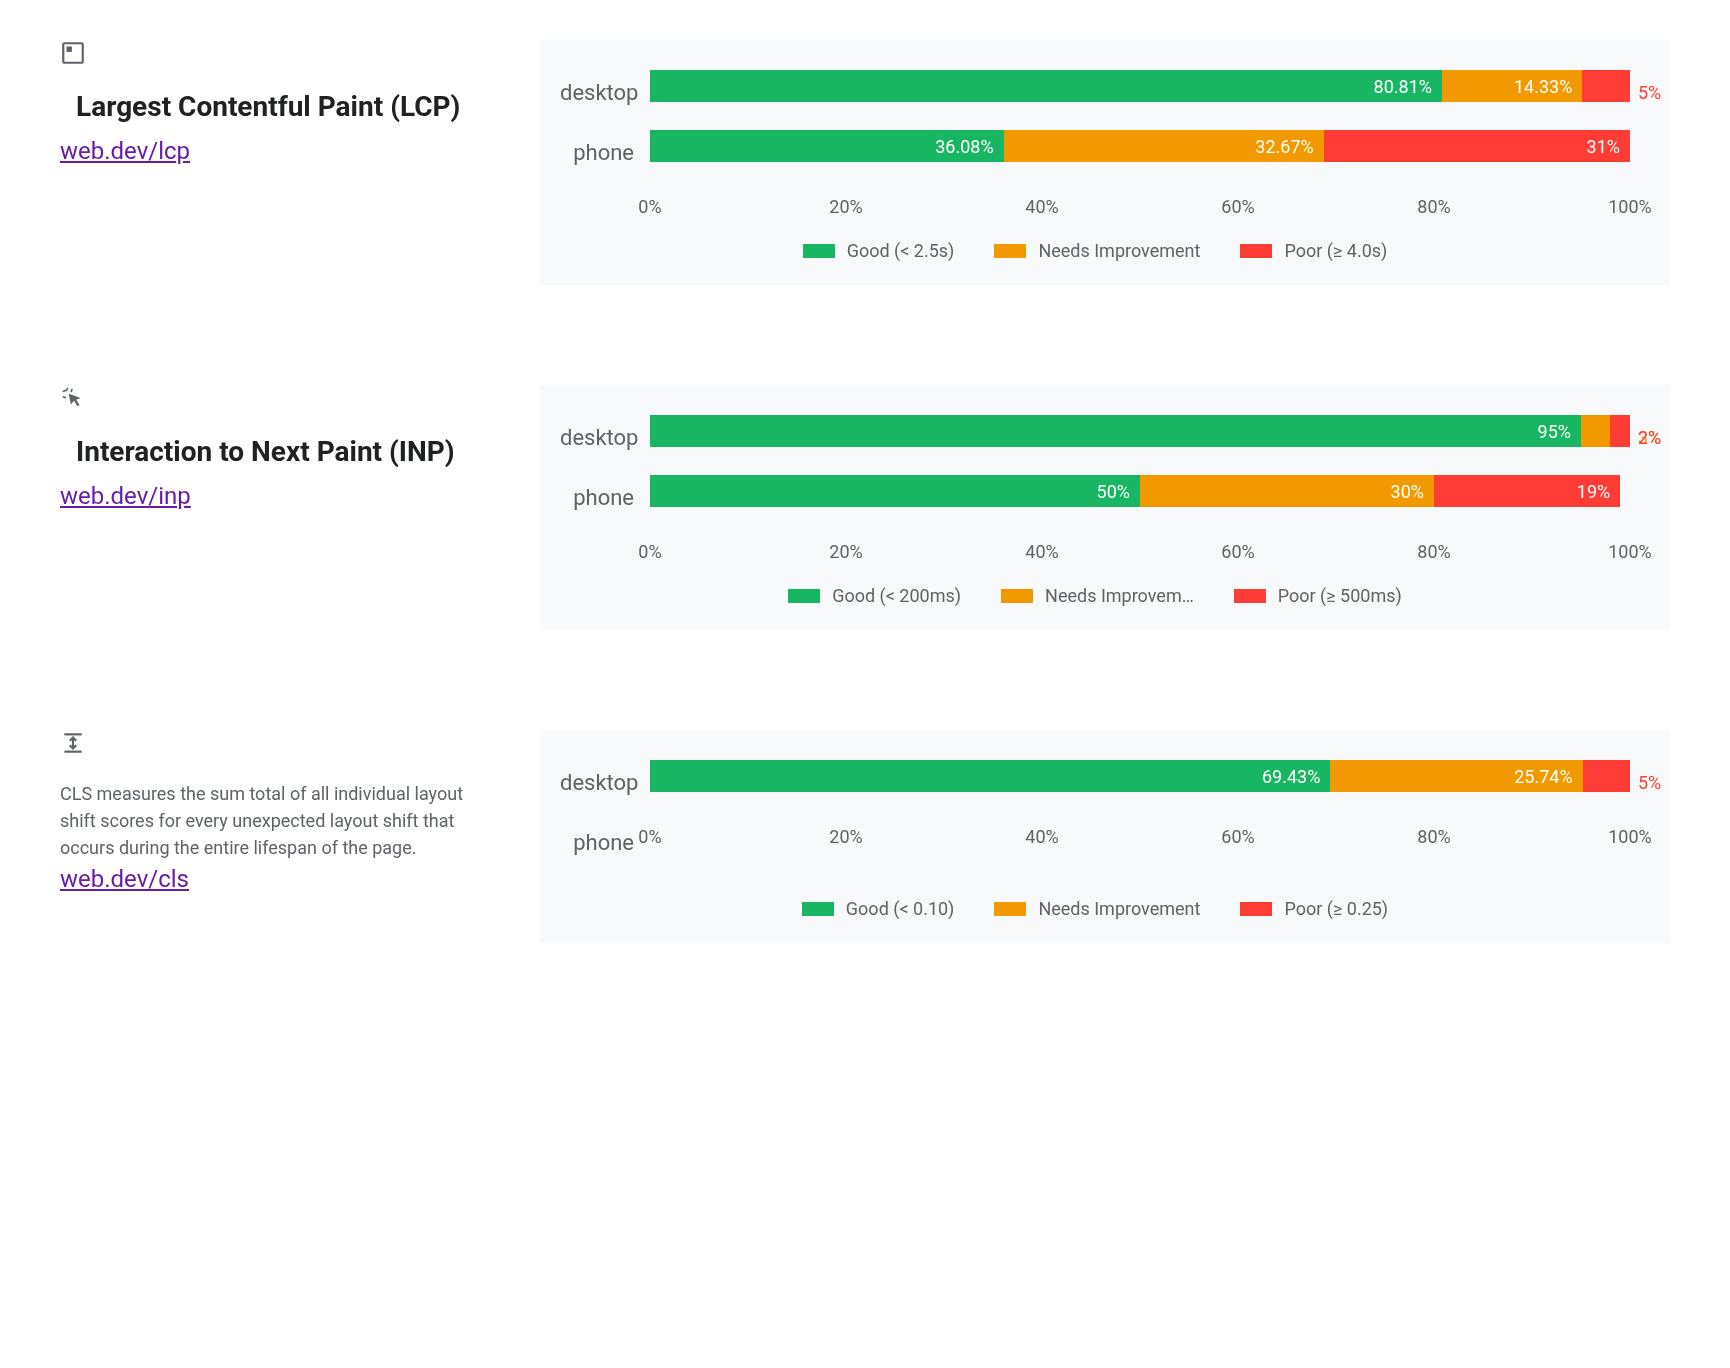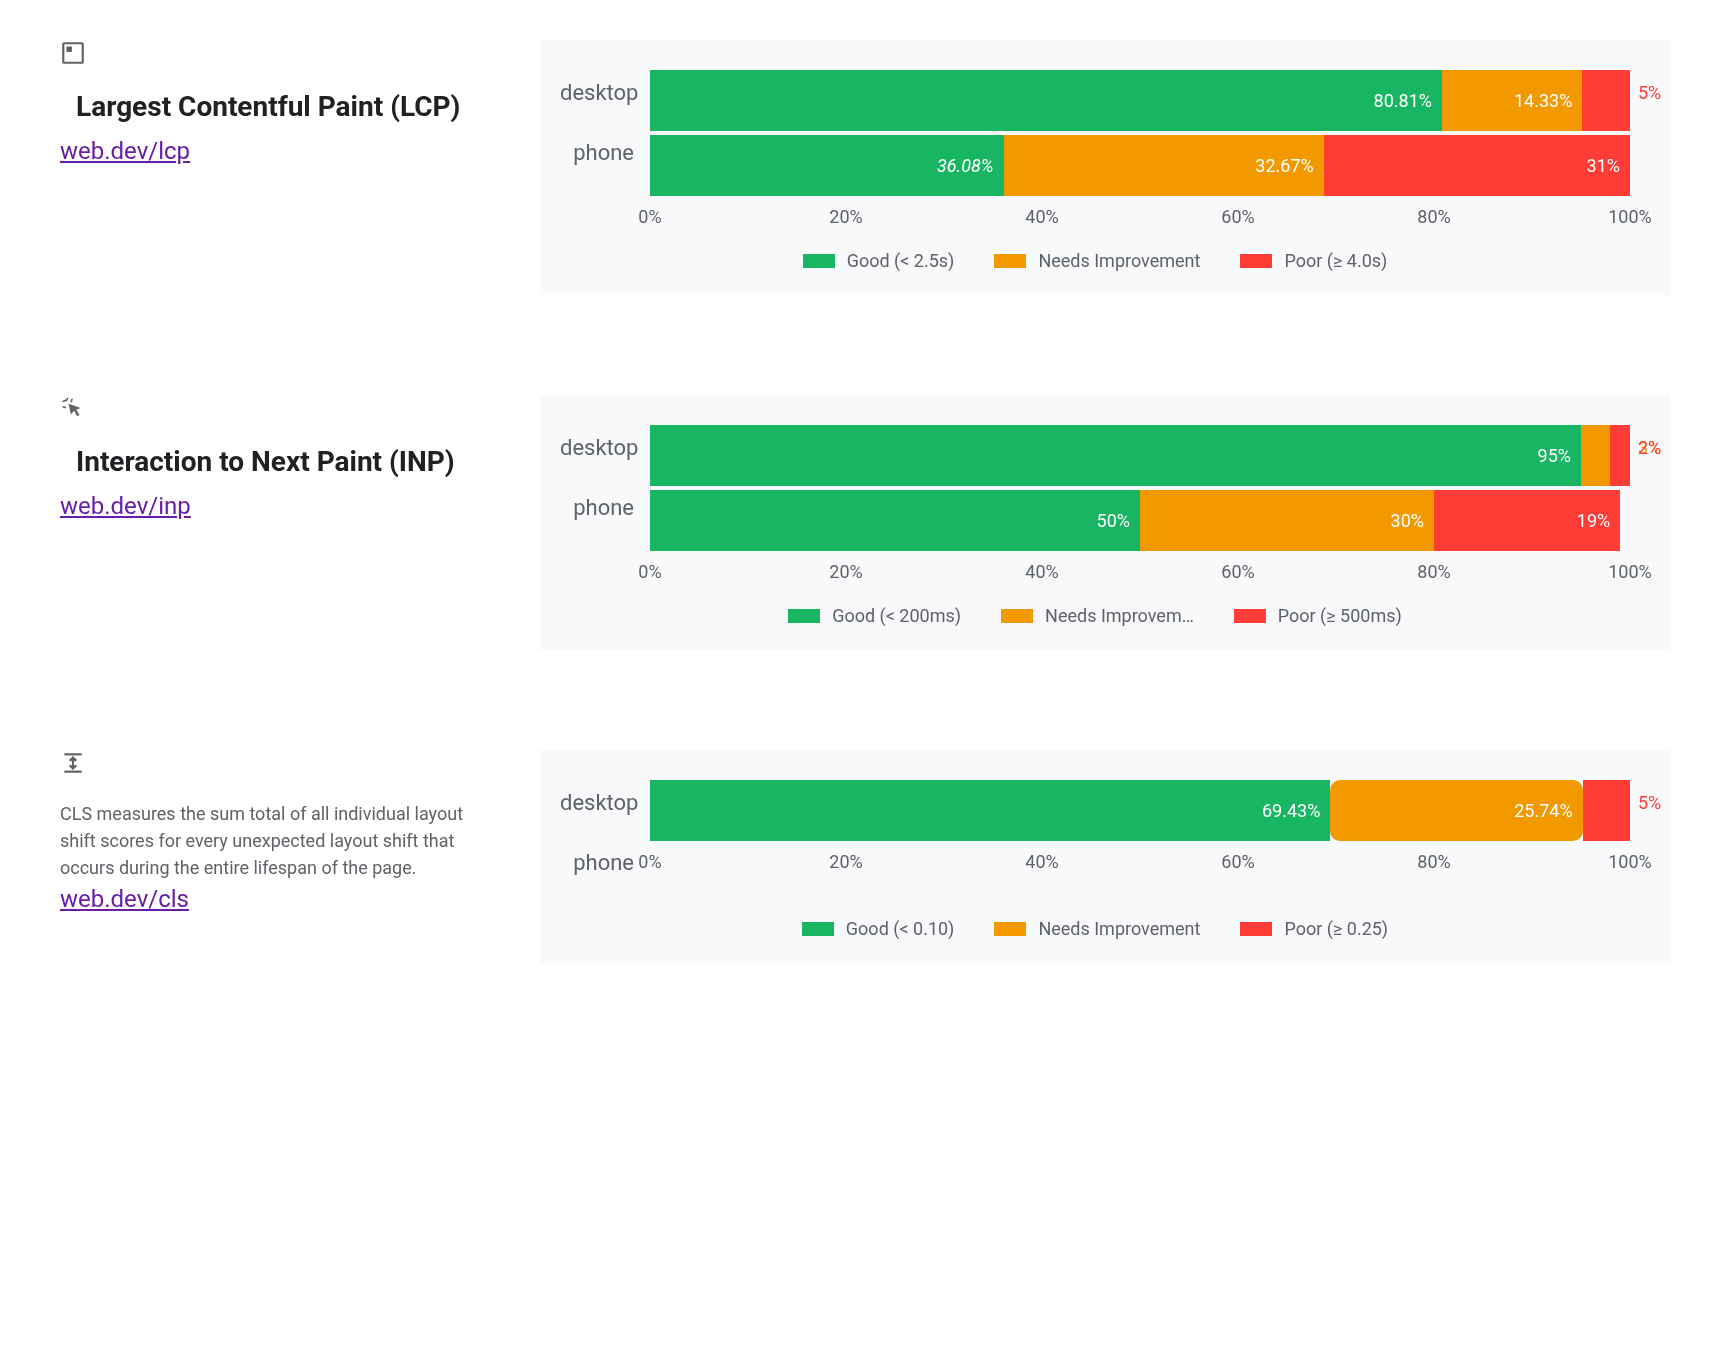--- a/index.html
+++ b/index.html
@@ -66,22 +66,22 @@
   .cat-label {
     height: 60px;
     line-height: 46px;
     font-size: 22px;
   }
   .plot {
     flex: 1;
     position: relative;
   }
   .bar {
-    height: 61px;
-    margin-bottom: 4px;
+    height: 32px;
+    margin-bottom: 28px;
     display: flex;
     position: relative;
   }
   .seg {
     height: 100%;
     display: flex;
     align-items: center;
     justify-content: flex-end;
     padding-right: 10px;
     color: #fff;
@@ -163,21 +163,21 @@
               <div class="seg good" style="width: 80.81%;">
                 <span>80.81%</span>
               </div>
               <div class="seg warn" style="width: 14.33%;">
                 <span>14.33%</span>
               </div>
               <div class="seg poor" style="width: 4.86%;"></div>
               <div class="poor-out">5%</div>
             </div>
             <div class="bar">
-              <div class="seg good" style="width: 36.08%; font-style: italic;">
+              <div class="seg good" style="width: 36.08%;">
                 <span>36.08%</span>
               </div>
               <div class="seg warn" style="width: 32.67%;">
                 <span>32.67%</span>
               </div>
               <div class="seg poor" style="width: 31.25%;">
                 <span>31%</span>
               </div>
             </div>
             <div class="axis">
@@ -278,21 +278,21 @@
         <div class="chart-body">
           <div class="cat-labels">
             <div class="cat-label">desktop</div>
             <div class="cat-label">phone</div>
           </div>
           <div class="plot">
             <div class="bar">
               <div class="seg good" style="width: 69.43%;">
                 <span>69.43%</span>
               </div>
-              <div class="seg warn" style="width: 25.74%; border-radius: 10px;">
+              <div class="seg warn" style="width: 25.74%;">
                 <span>25.74%</span>
               </div>
               <div class="seg poor" style="width: 4.83%;"></div>
               <div class="poor-out">5%</div>
             </div>
             <div class="axis">
               <div class="tick" style="left: 0%;">0%</div>
               <div class="tick" style="left: 20%;">20%</div>
               <div class="tick" style="left: 40%;">40%</div>
               <div class="tick" style="left: 60%;">60%</div>

